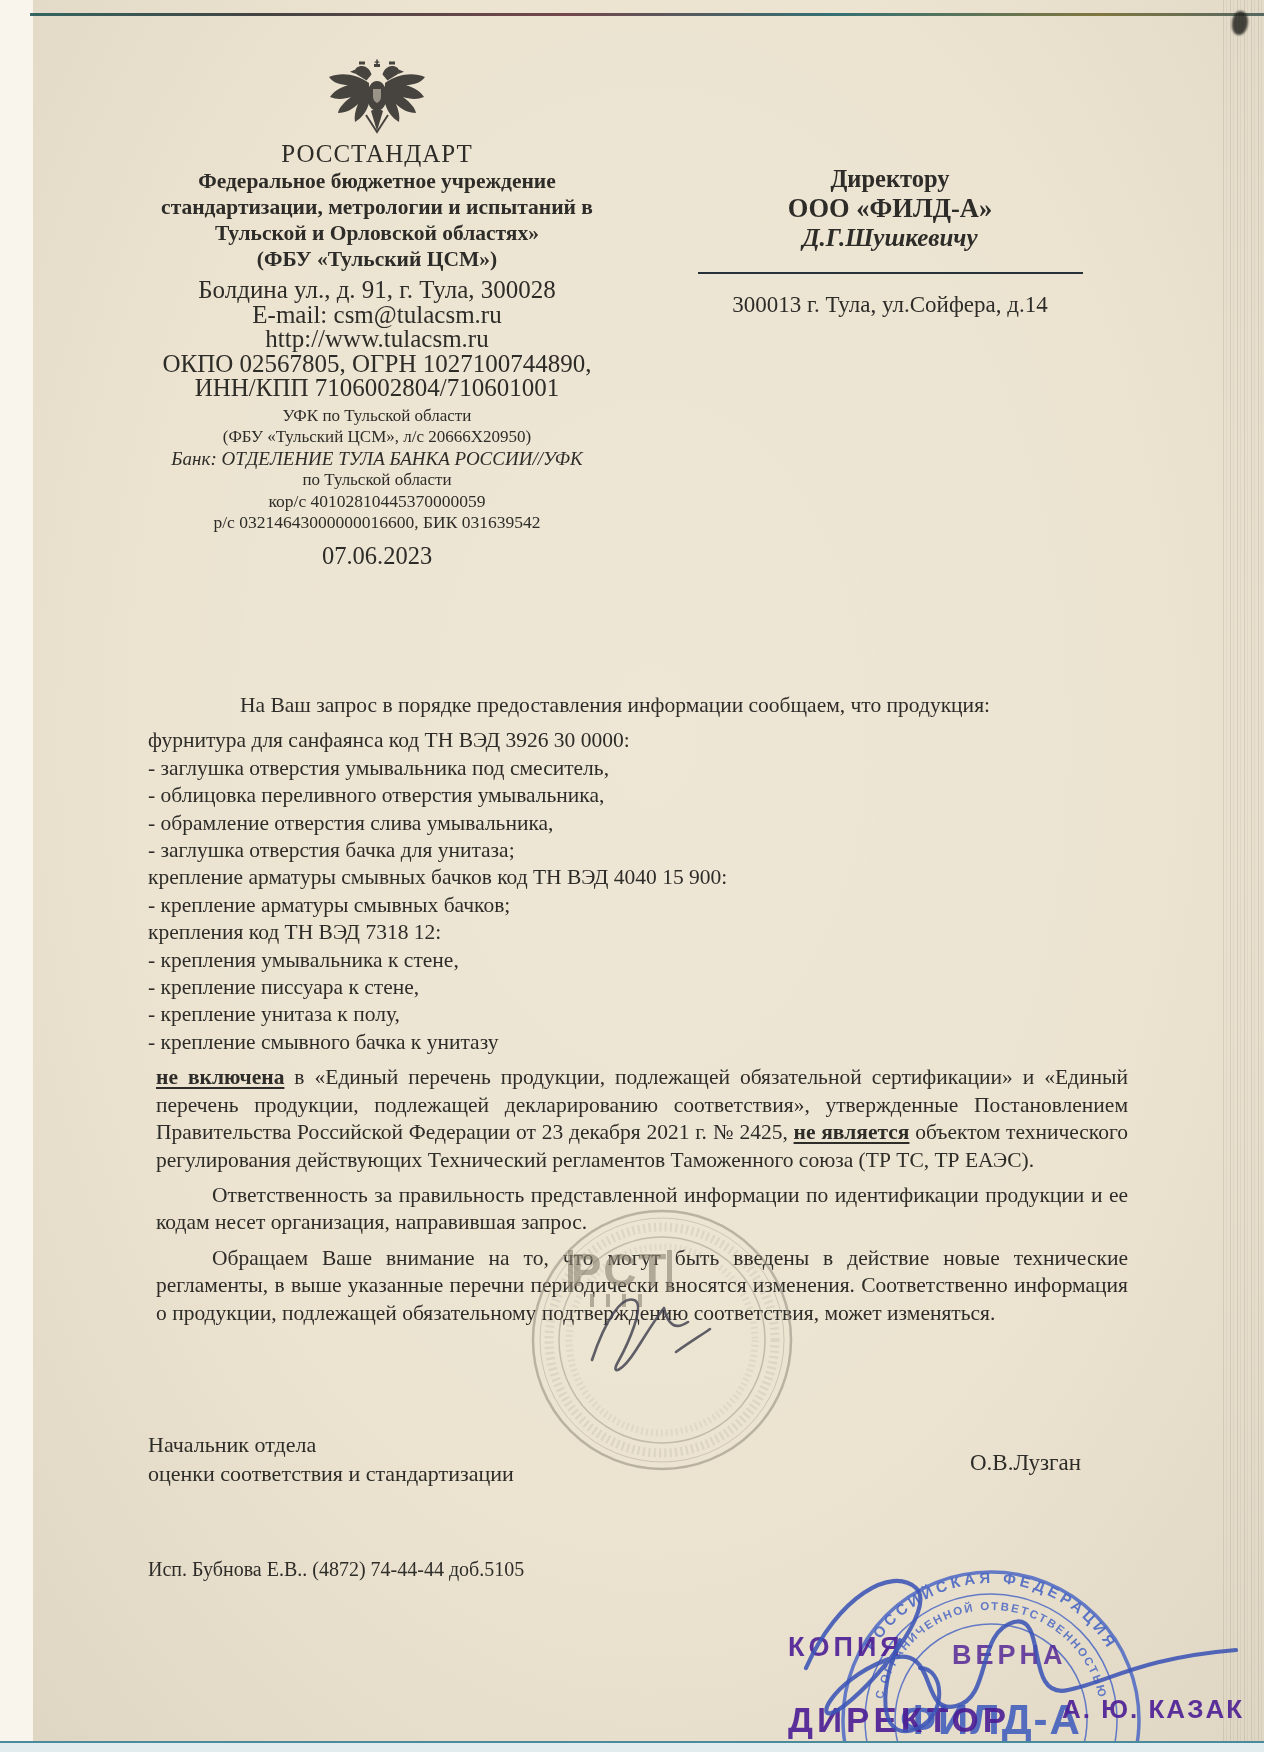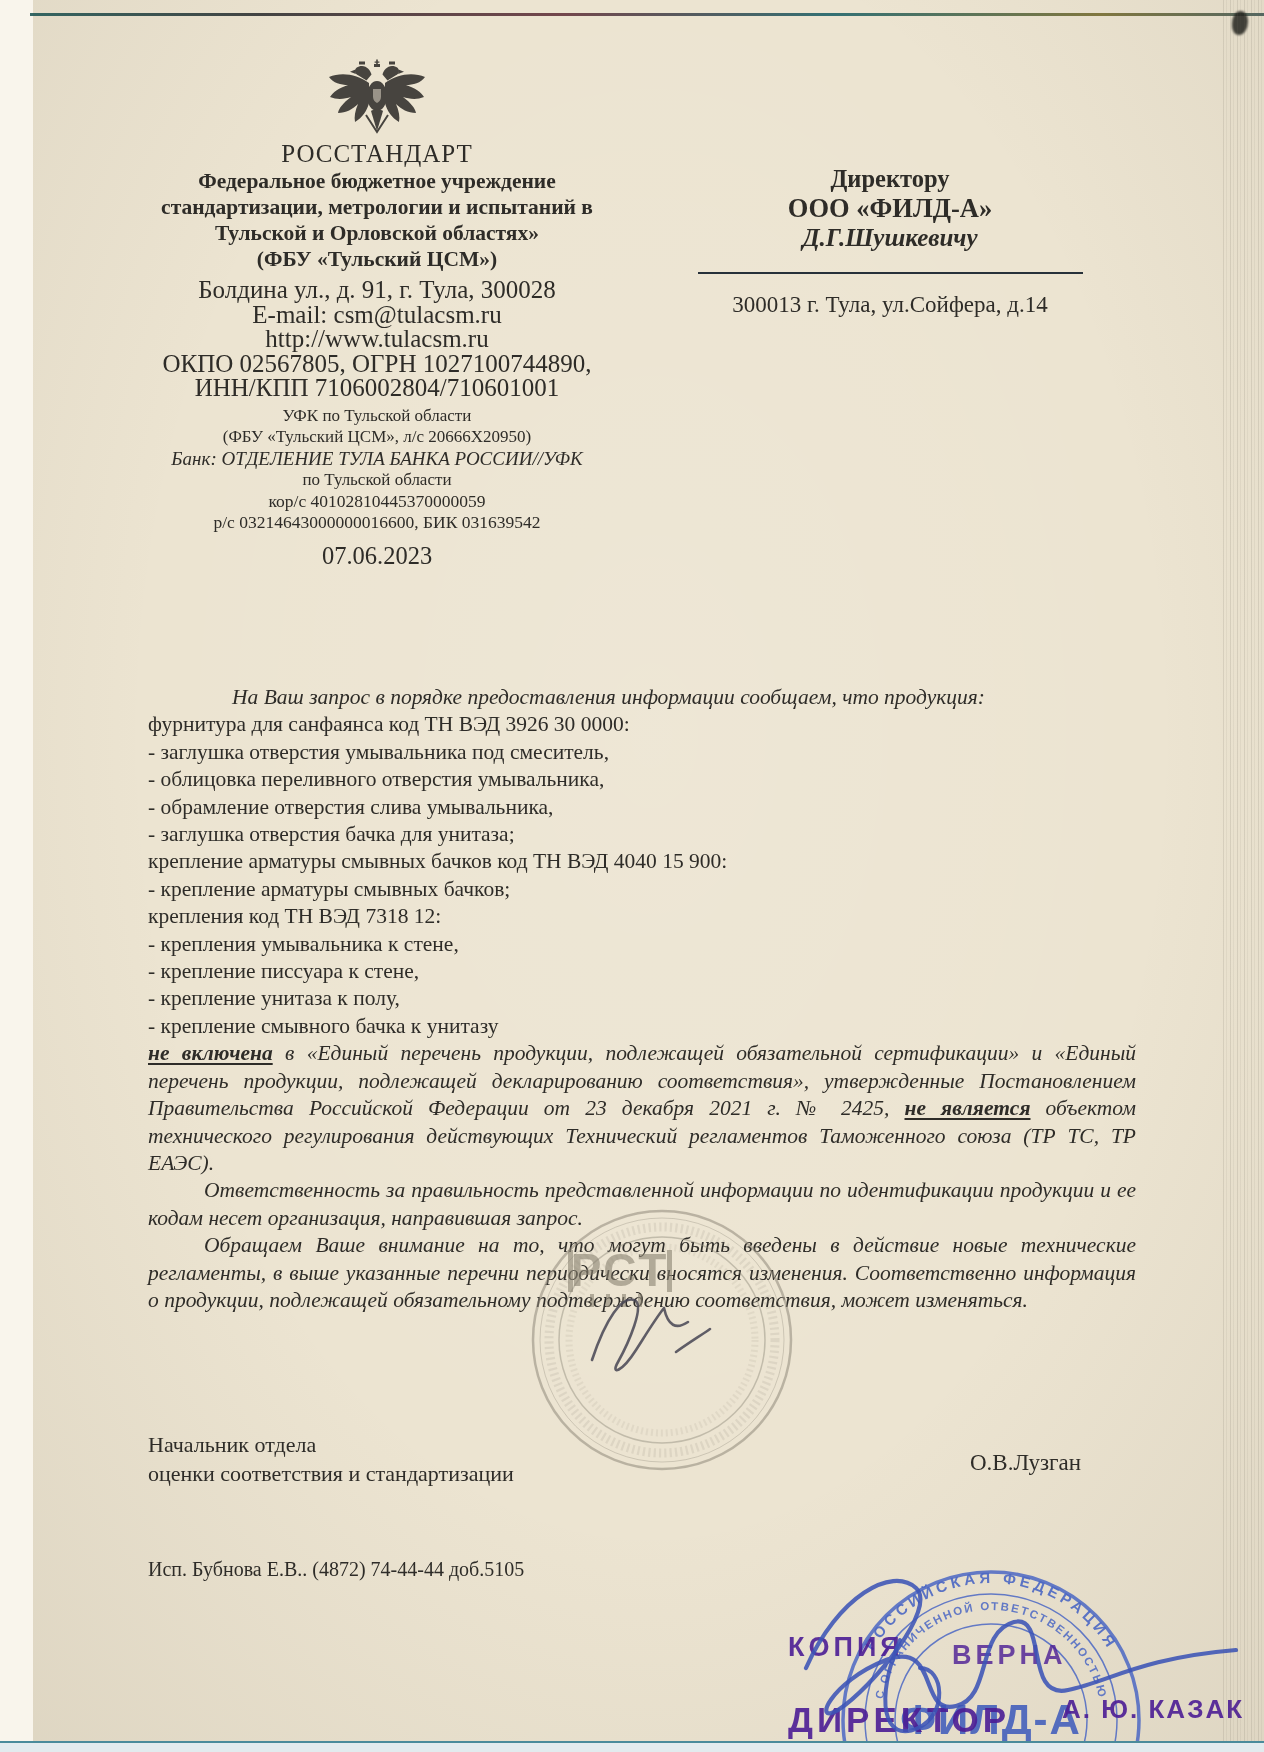--- a/index.html
+++ b/index.html
@@ -41,21 +41,21 @@
   .recipient{position:absolute;left:660px;top:164px;width:460px;text-align:center;}
   .rcp1{font-weight:bold;font-size:24.5px;line-height:29px;}
   .rcp2{font-weight:bold;font-size:26.5px;line-height:30px;}
   .rcp3{font-weight:bold;font-style:italic;font-size:25px;line-height:29px;}
   .rcp-rule{margin:20px auto 0 auto;width:385px;height:0;border-top:2.5px solid #27313a;}
   .rcp-addr{margin-top:18px;font-size:23px;}
   
   .letter-body{position:absolute;left:148px;top:684px;width:988px;font-size:21.5px;line-height:27.4px;}
   .intro{text-indent:84px;margin:0 0 34px 0;}
   .plist div{white-space:nowrap;}
-  .para{margin:0;text-align:justify;font-style:italic;}
+  .para{margin:8px;text-align:justify;}
   .indent{text-indent:56px;}
   .bu{font-weight:bold;text-decoration:underline;text-decoration-thickness:2px;text-underline-offset:3px;}
   
   .sig-left{position:absolute;left:148px;top:1430px;font-size:22px;line-height:29px;}
   .sig-name{position:absolute;left:970px;top:1450px;font-size:23px;}
   .executor{position:absolute;left:148px;top:1558px;font-size:20px;}
   
   .seal-gray{position:absolute;left:524px;top:1202px;}
   .seal-blue{position:absolute;left:826px;top:1552px;}
   .sig-overlay{position:absolute;inset:0;pointer-events:none;}

